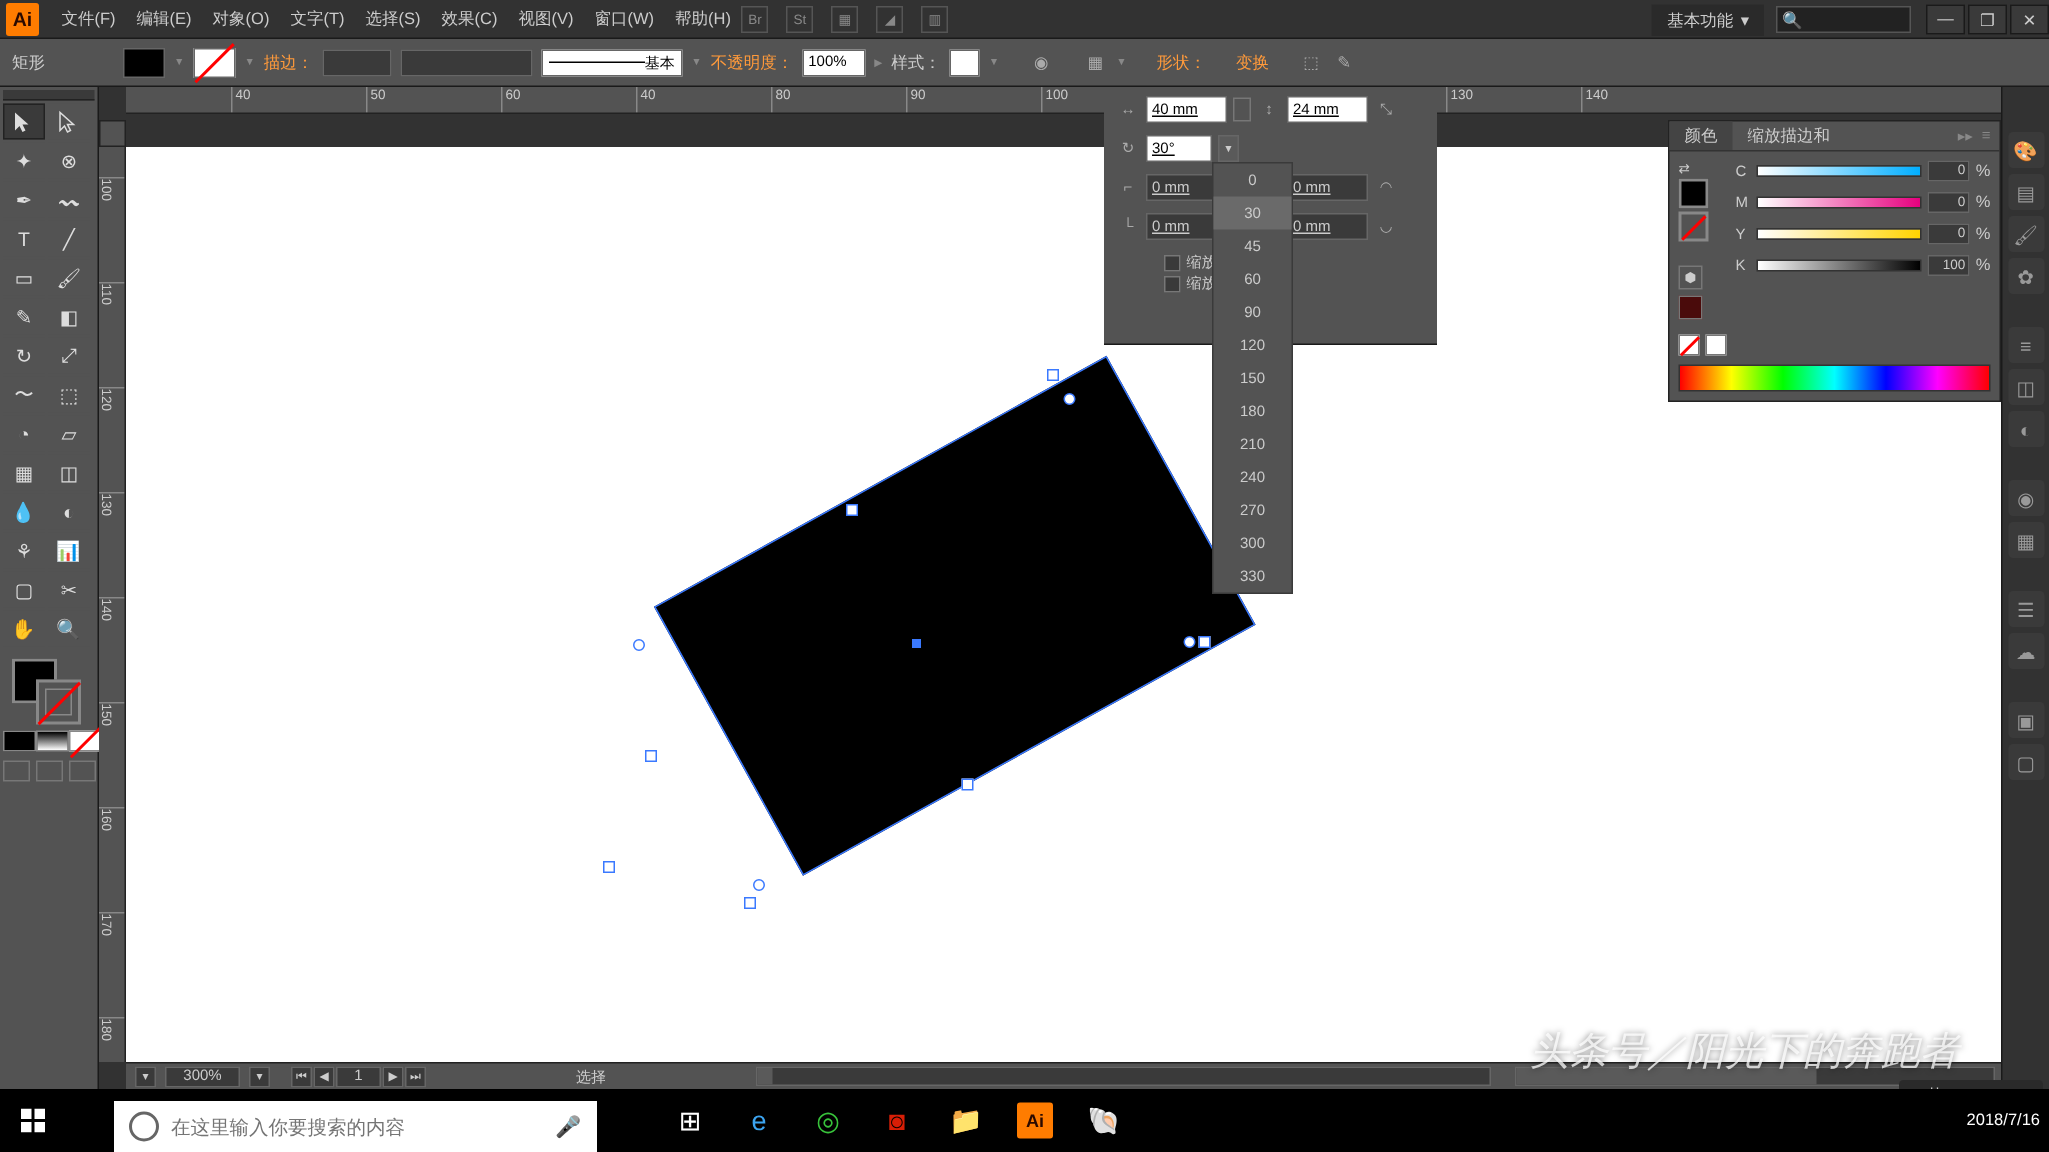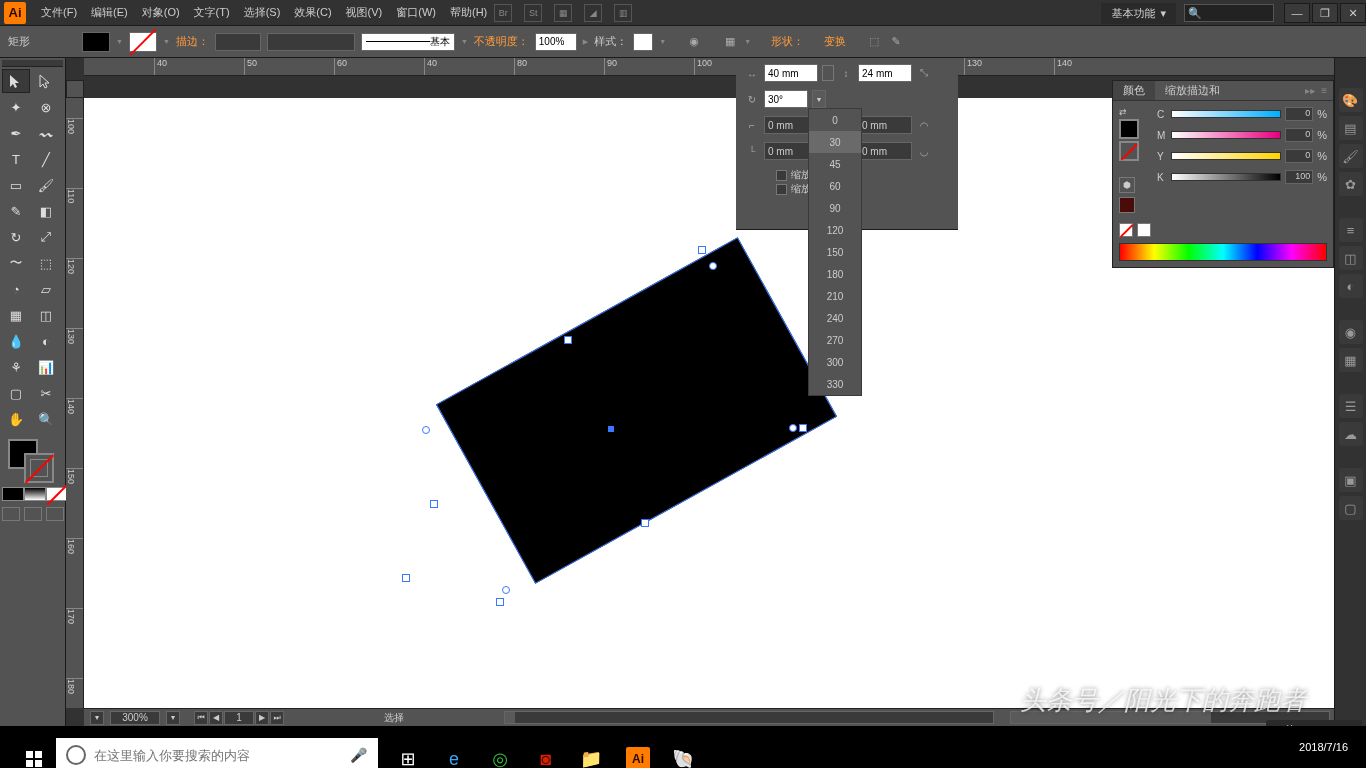--- a/index.html
+++ b/index.html
@@ -57,21 +57,21 @@
 .paper { position:absolute; top:0; left:0; width:1260px; height:670px; background:#fff; }
 .shape-wrap { position:absolute; top:150px; left:320px; width:480px; height:360px; }
 .shape-rect { width:345px; height:205px; background:#000; transform:rotate(-29deg); transform-origin:center; position:absolute; top:60px; left:60px; border:1px solid #3a79ff; }
 .anchor { width:8px; height:8px; background:#fff; border:1.5px solid #3a79ff; border-radius:50%; position:absolute; }
 .anchor.sq { border-radius:0; }
 .center-pt { width:6px; height:6px; background:#3a79ff; position:absolute; }
 
 .transform-panel { position:absolute; top:0; left:670px; width:222px; height:172px; background:#535353; border-bottom:1px solid #1a1a1a; padding:6px 8px; font-size:10px; color:#ccc; z-index:5; }
 .tp-row { display:flex; align-items:center; gap:4px; margin-bottom:8px; }
 .tp-icon { width:16px; height:16px; display:flex; align-items:center; justify-content:center; color:#aaa; }
-.tp-input { width:54px; height:18px; background:#3a3a3a; border:1px solid #666; color:#ccc; padding:0 3px; font-size:10px; }
+.tp-input { width:54px; height:18px; background:#3a3a3a; border:1px solid #666; color:#ccc; padding:0 3px; font-size:10px;text-decoration:underline; }
 .tp-input.white { background:#fff; color:#000; }
 .tp-link { width:12px; height:16px; border:1px solid #777; }
 .tp-dd { width:14px; height:18px; background:#5a5a5a; border:1px solid #666; display:flex; align-items:center; justify-content:center; font-size:7px; }
 .tp-check { display:flex; align-items:center; gap:4px;padding-left:32px; }
 .tp-cb { width:11px; height:11px; border:1px solid #777; background:#3a3a3a; }
 
 .angle-menu { position:absolute; top:50px; left:742px; width:54px; background:#535353; border:1px solid #3a3a3a; z-index:10; }
 .angle-item { height:22px; display:flex; align-items:center; justify-content:center; font-size:10px; color:#ccc; }
 .angle-item.hover { background:#6a6a6a; }
 
@@ -110,21 +110,21 @@
 .status-scroll { position:absolute; left:420px; right:340px; height:13px; top:2px; background:#3a3a3a; border:1px solid #666; }
 .status-thumb { position:absolute; height:100%; background:#5a5a5a; }
 .status-scroll2 { position:absolute; right:4px; width:320px; height:13px; top:2px; background:#3a3a3a; border:1px solid #666; }
 
 .bottom-sys { position:absolute; bottom:28px; right:4px; display:flex; gap:4px; align-items:center; height:20px; background:#2a2a2a; padding:0 4px; border-radius:3px; }
 .sys-ic { width:16px; height:16px; font-size:11px; display:flex; align-items:center; justify-content:center; color:#ccc; }
 .sys-dot { width:8px; height:8px; border-radius:50%; background:#d89b2a; }
 
 .watermark { position:absolute; bottom:50px; right:60px; color:rgba(255,255,255,0.75); font-size:26px; font-style:italic; z-index:20; text-shadow:0 0 4px rgba(0,0,0,0.5); pointer-events:none; }
 
-.taskbar { height: 42px; background: #000; display: flex; align-items: flex-start; padding:12px; position: absolute; bottom: 0; left: 0; right: 0; }
+.taskbar { height: 42px; background: #000; display: flex; align-items: flex-end; padding:0; position: absolute; bottom: 0; left: 0; right: 0; gap: 32px; }
 .tb-start { width: 44px; height: 42px; display: flex; align-items: center; justify-content: center; font-size: 16px; color: #fff; }
 .tb-search { flex: 0 0 322px; height: 34px; background: #fff; display: flex; align-items: center; gap: 8px; padding: 0 10px; font-size: 13px; color: #666; }
 .tb-search input { border:none; outline:none; flex:1; font-size:13px; color:#333; }
 .tb-cortana { width:20px; height:20px; border:2px solid #666; border-radius:50%; }
 .tb-mic { font-size:14px; color:#444; }
 .tb-icons { display:flex; align-items:center; gap:2px; margin-left:8px; }
 .tb-icon { width:44px; height:42px; display:flex; align-items:center; justify-content:center; font-size:18px; color:#fff; }
 .tb-icon.ai { background:#ff7c00; color:#2b0a00; font-weight:bold; font-size:12px; width:24px; height:24px; border-radius:2px; margin:0 10px; }
 .tb-right { margin-left:auto; display:flex; align-items:center; height:100%; color:#fff; font-size:11px; padding-right:6px; gap:8px; }
 </style>

